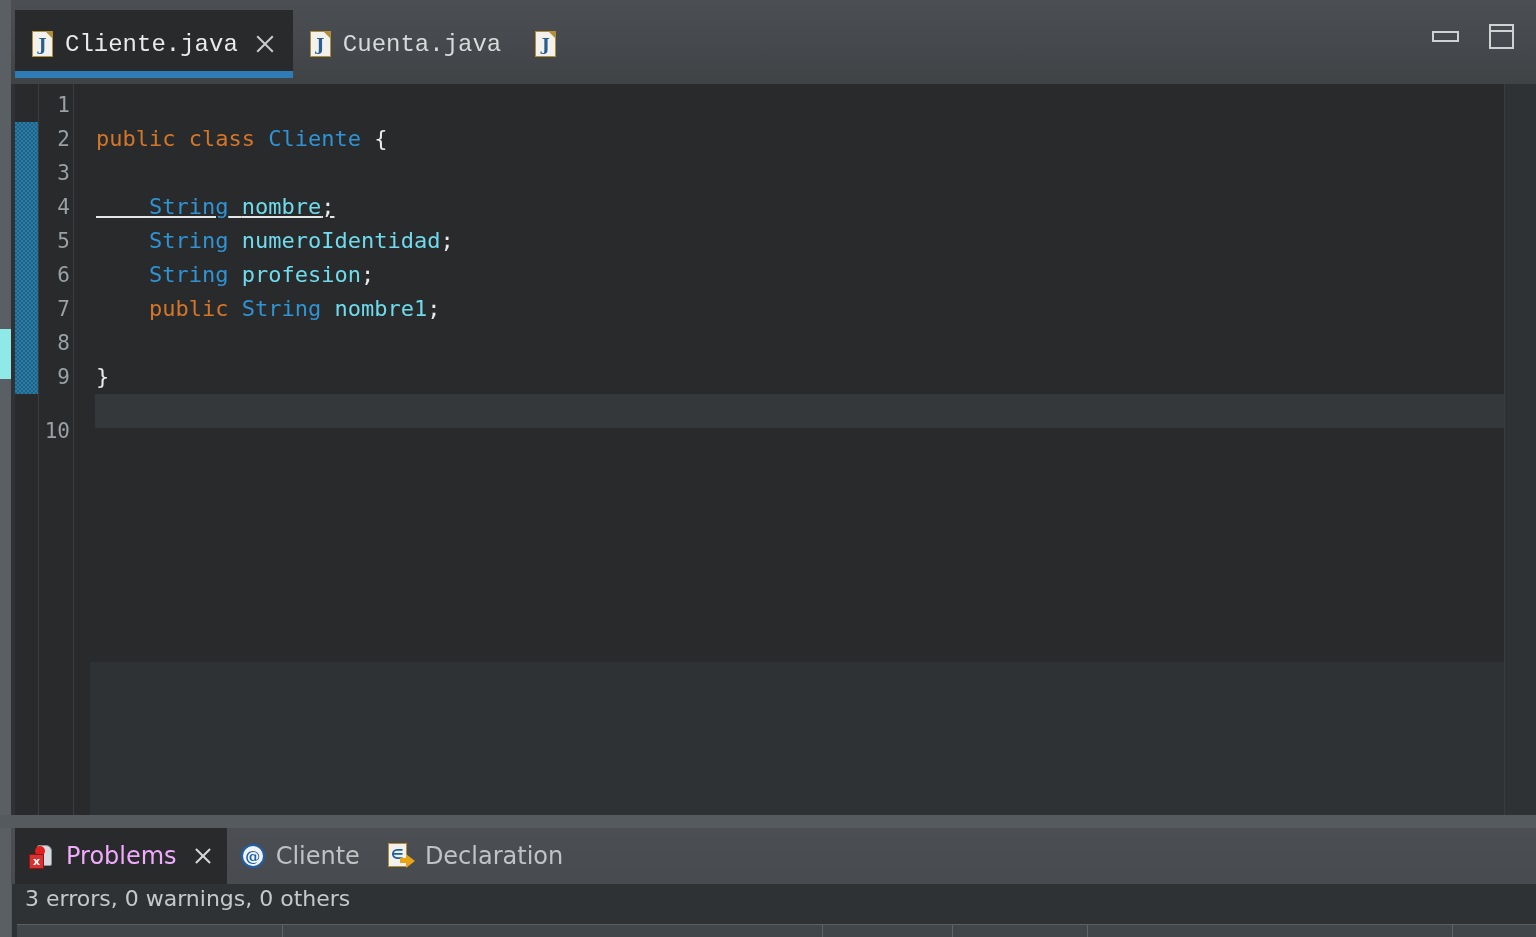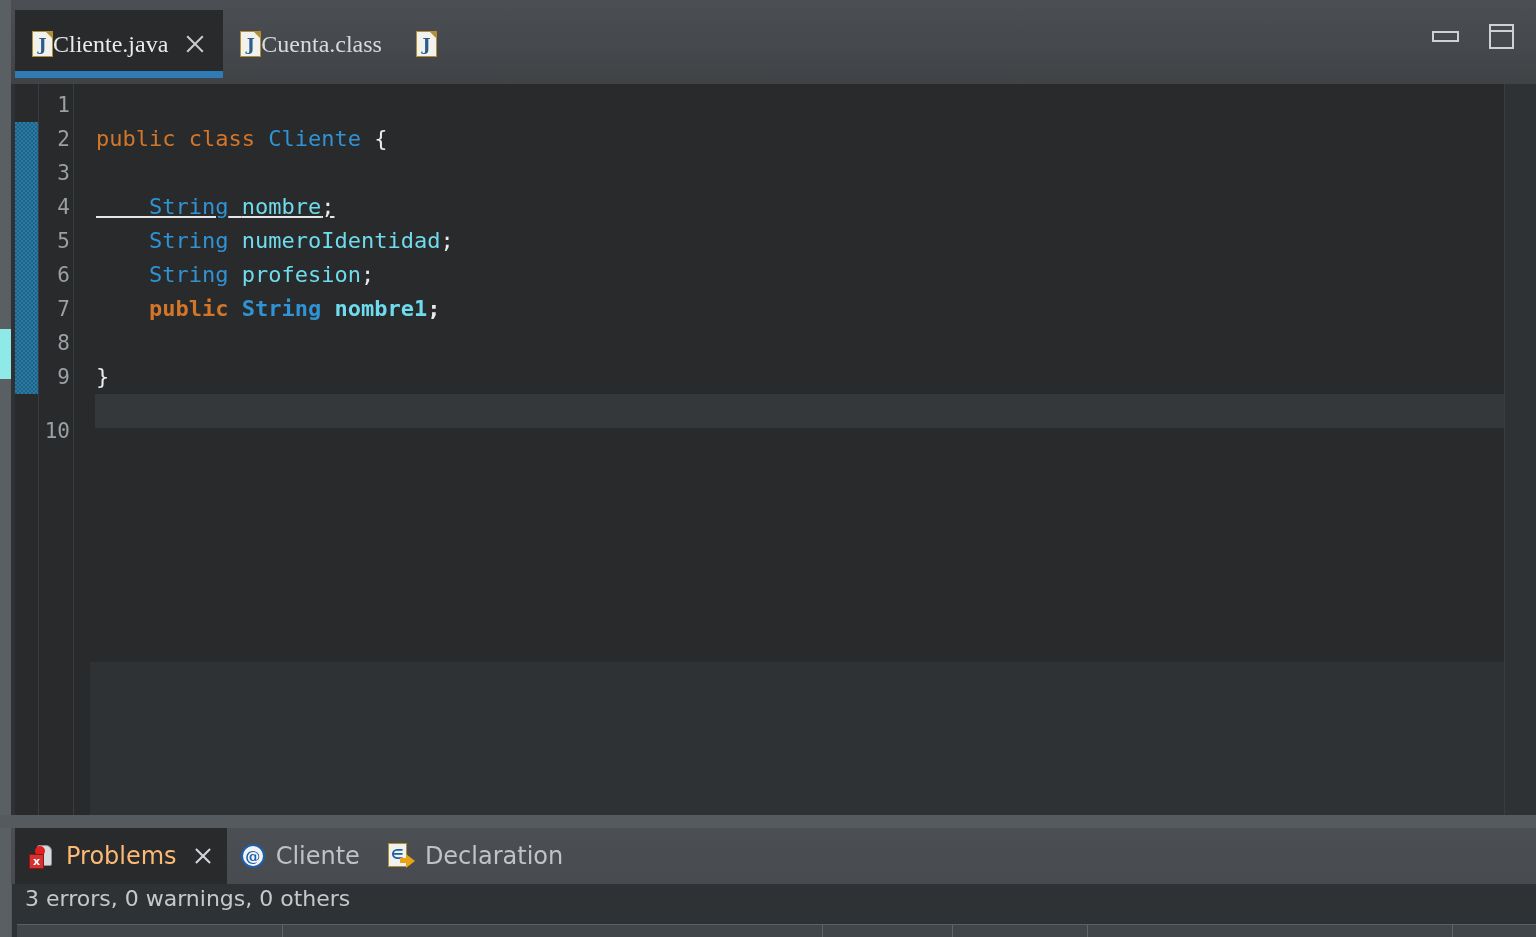--- a/index.html
+++ b/index.html
@@ -59,22 +59,23 @@
   .tab.active::after {
     content: "";
     position: absolute;
     left: 0; right: 0; bottom: 0;
     height: 7px;
     background: #2f7bb5;
   }
   .tab-label {
     font-size: 24px;
     color: #d8dadc;
-    font-family: Liberation Serif, serif;
+    font-family: Liberation Mono, monospace;
     white-space: nowrap;
+    margin-left: 12px;
     text-align: right;
   }
   .tab.active .tab-label { color: #e8eaec; }
   .tab-close {
     margin-left: 16px;
     width: 22px; height: 22px;
     position: relative;
     cursor: pointer;
     flex: none;
   }
@@ -295,21 +296,21 @@
     cursor: pointer;
     position: relative;
   }
   .vtab.active { background: #282a2c; }
   .vtab-label {
     font-size: 24px;
     color: #bfc3c6;
     margin-left: 11px;
     white-space: nowrap;
   }
-  .vtab.active .vtab-label { color: #fdba74; }
+  .vtab.active .vtab-label { color: #f0abfc; }
 
   
   .problems-icon {
     width: 26px; height: 26px;
     position: relative;
     flex: none;
   }
   .problems-icon .pi-body {
     position: absolute;
     left: 8px; top: 2px;
@@ -461,21 +462,21 @@
           </div>
           <span class="tab-label">Cliente.java</span>
           <span class="tab-close"></span>
         </div>
         <div class="tab">
           <div class="java-icon">
             <div class="paper"></div>
             <div class="fold"></div>
             <div class="jletter">J</div>
           </div>
-          <span class="tab-label">Cuenta.class</span>
+          <span class="tab-label">Cuenta.java</span>
         </div>
         <div class="tab">
           <div class="java-icon">
             <div class="paper"></div>
             <div class="fold"></div>
             <div class="jletter">J</div>
           </div>
         </div>
       </div>
 
@@ -508,21 +509,21 @@
       </div>
     <div class="fold-col"></div>
 
     <div class="code-surface">
       <div class="current-line" id="current-line-hl" style="top: 310px;"></div>
       <div id="code-lines">
           <div class="code-line" style="top: 38px;"><span class="tok-kw">public</span><span class="tok-plain"> </span><span class="tok-kw">class</span><span class="tok-plain"> </span><span class="tok-type">Cliente</span><span class="tok-plain"> </span><span class="tok-punc">{</span></div>
           <div class="code-line" style="top: 106px; text-decoration: underline;"><span class="tok-plain">    </span><span class="tok-type">String</span><span class="tok-plain"> </span><span class="tok-var">nombre</span><span class="tok-punc">;</span></div>
           <div class="code-line" style="top: 140px;"><span class="tok-plain">    </span><span class="tok-type">String</span><span class="tok-plain"> </span><span class="tok-var">numeroIdentidad</span><span class="tok-punc">;</span></div>
           <div class="code-line" style="top: 174px; text-align: center;"><span class="tok-plain">    </span><span class="tok-type">String</span><span class="tok-plain"> </span><span class="tok-var">profesion</span><span class="tok-punc">;</span></div>
-          <div class="code-line" style="top: 208px; font-weight: bold;"><span class="tok-plain">    </span><span class="tok-kw">public</span><span class="tok-plain"> </span><span class="tok-type">String</span><span class="tok-plain"> </span><span class="tok-var">nombre1</span><span class="tok-punc">;</span></div>
+          <div class="code-line" style="top: 208px;"><span class="tok-plain">    </span><span class="tok-kw">public</span><span class="tok-plain"> </span><span class="tok-type">String</span><span class="tok-plain"> </span><span class="tok-var">nombre1</span><span class="tok-punc">;</span></div>
           <div class="code-line" style="top: 276px;"><span class="tok-punc">}</span></div>
         </div>
     </div>
     <div class="code-right-edge"></div>
   </div>
 
   <div class="sash"></div>
 
   <div class="bottom-panel">
     <div class="bottom-left-strip"></div>

